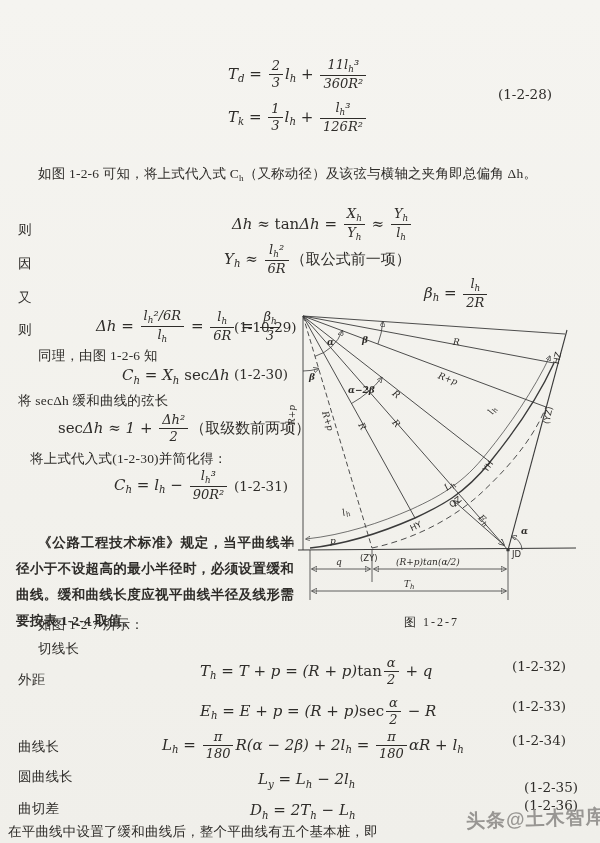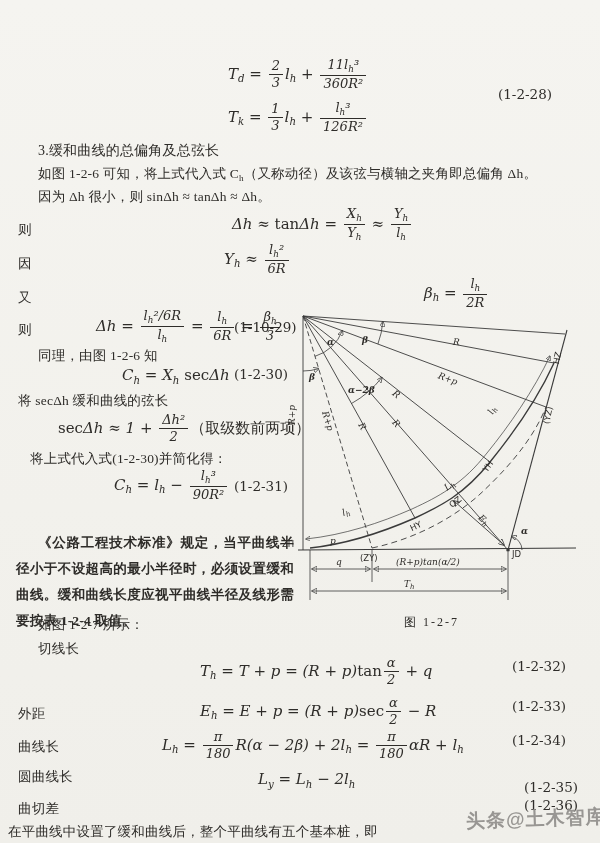--- a/index.html
+++ b/index.html
@@ -26,29 +26,27 @@
 </style>
 </head>
 <body>
 
 <div class="page">
 
   <div class="abs fx" style="left:228px;top:57px">T<sub>d</sub> = <span class="fr"><span class="nu">2</span><span class="de">3</span></span>l<sub>h</sub> + <span class="fr"><span class="nu">11l<sub>h</sub>³</span><span class="de">360R²</span></span></div>
   <div class="abs fx" style="left:228px;top:100px">T<sub>k</sub> = <span class="fr"><span class="nu">1</span><span class="de">3</span></span>l<sub>h</sub> + <span class="fr"><span class="nu">l<sub>h</sub>³</span><span class="de">126R²</span></span></div>
   <div class="abs eqnum" style="left:498px;top:86px">(1-2-28)</div>
 
-  <div class="abs tx hd" style="left:38px;top:142px">3.<span class="rm">缓和曲线的总偏角及总弦长</span></div>
   <div class="abs tx" style="left:38px;top:165px"><span class="rm">如图</span> 1-2-6 <span class="rm">可知，将上式代入式</span> C<sub>h</sub><span class="rm">（又称动径）及该弦与横轴之夹角即总偏角</span> Δh<span class="rm">。</span></div>
-  <div class="abs tx" style="left:38px;top:188px"><span class="rm">因为</span> Δh <span class="rm">很小，则</span> <span class="rm">sin</span>Δh ≈ <span class="rm">tan</span>Δh ≈ Δh<span class="rm">。</span></div>
 
   <div class="abs tx" style="left:18px;top:221px">则</div>
   <div class="abs fx" style="left:232px;top:206px">Δh ≈ <span class="rm">tan</span>Δh = <span class="fr"><span class="nu">X<sub>h</sub></span><span class="de">Y<sub>h</sub></span></span> ≈ <span class="fr"><span class="nu">Y<sub>h</sub></span><span class="de">l<sub>h</sub></span></span></div>
 
   <div class="abs tx" style="left:18px;top:255px">因</div>
-  <div class="abs fx" style="left:224px;top:242px">Y<sub>h</sub> ≈ <span class="fr"><span class="nu">l<sub>h</sub>²</span><span class="de">6R</span></span></div>
+  <div class="abs fx" style="left:224px;top:242px">Y<sub>h</sub> ≈ <span class="fr"><span class="nu">l<sub>h</sub>²</span><span class="de">6R</span></span><span class="rm">（取公式前一项）</span></div>
 
   <div class="abs tx" style="left:18px;top:289px">又</div>
   <div class="abs fx" style="left:424px;top:276px">β<sub>h</sub> = <span class="fr"><span class="nu">l<sub>h</sub></span><span class="de">2R</span></span></div>
 
   <div class="abs tx" style="left:18px;top:321px">则</div>
   <div class="abs fx" style="left:96px;top:308px">Δh = <span class="fr"><span class="nu">l<sub>h</sub>²/6R</span><span class="de">l<sub>h</sub></span></span> = <span class="fr"><span class="nu">l<sub>h</sub></span><span class="de">6R</span></span> = <span class="fr"><span class="nu">β<sub>h</sub></span><span class="de">3</span></span></div>
   <div class="abs eqnum" style="left:234px;top:319px">(1-10-29)</div>
 
   <div class="abs tx" style="left:38px;top:347px"><span class="rm">同理，由图</span> 1-2-6 <span class="rm">知</span></div>
   <div class="abs fx" style="left:122px;top:366px">C<sub>h</sub> = X<sub>h</sub> <span class="rm">sec</span>Δh</div>
@@ -61,33 +59,34 @@
   <div class="abs fx" style="left:114px;top:468px">C<sub>h</sub> = l<sub>h</sub> − <span class="fr"><span class="nu">l<sub>h</sub>³</span><span class="de">90R²</span></span></div>
   <div class="abs eqnum" style="left:234px;top:478px">(1-2-31)</div>
 
   <div class="abs tx para" style="left:16px;top:530px"><span class="rm">《公路工程技术标准》规定，当平曲线半径小于不设超高的最小半径时，必须设置缓和曲线。缓和曲线长度应视平曲线半径及线形需要按表</span> 1-2-4 <span class="rm">取值。</span></div>
   <div class="abs tx" style="left:38px;top:616px"><span class="rm">如图</span> 1-2-7 <span class="rm">所示：</span></div>
   <div class="abs tx" style="left:38px;top:640px"><span class="rm">切线长</span></div>
 
   <div class="abs fx" style="left:200px;top:655px">T<sub>h</sub> = T + p = (R + p)<span class="rm">tan</span><span class="fr"><span class="nu">α</span><span class="de">2</span></span> + q</div>
   <div class="abs eqnum" style="left:512px;top:658px">(1-2-32)</div>
 
-  <div class="abs tx" style="left:18px;top:705px"><span class="rm">外距</span></div>
+  <div class="abs tx" style="left:18px;top:671px"><span class="rm">外距</span></div>
   <div class="abs fx" style="left:200px;top:695px">E<sub>h</sub> = E + p = (R + p)<span class="rm">sec</span><span class="fr"><span class="nu">α</span><span class="de">2</span></span> − R</div>
   <div class="abs eqnum" style="left:512px;top:698px">(1-2-33)</div>
 
   <div class="abs tx" style="left:18px;top:738px"><span class="rm">曲线长</span></div>
   <div class="abs fx" style="left:162px;top:729px">L<sub>h</sub> = <span class="fr"><span class="nu">π</span><span class="de">180</span></span>R(α − 2β) + 2l<sub>h</sub> = <span class="fr"><span class="nu">π</span><span class="de">180</span></span>αR + l<sub>h</sub></div>
   <div class="abs eqnum" style="left:512px;top:732px">(1-2-34)</div>
 
   <div class="abs tx" style="left:18px;top:768px"><span class="rm">圆曲线长</span></div>
   <div class="abs fx" style="left:258px;top:770px">L<sub>y</sub> = L<sub>h</sub> − 2l<sub>h</sub></div>
   <div class="abs eqnum" style="left:524px;top:779px">(1-2-35)</div>
 
   <div class="abs tx" style="left:18px;top:800px"><span class="rm">曲切差</span></div>
+  <div class="abs fx" style="left:250px;top:801px">D<sub>h</sub> = 2T<sub>h</sub> − L<sub>h</sub></div>
   <div class="abs eqnum" style="left:524px;top:797px">(1-2-36)</div>
 
   <div class="abs tx" style="left:8px;top:823px"><span class="rm">在平曲线中设置了缓和曲线后，整个平曲线有五个基本桩，即</span></div>
   <div class="abs watermark" style="left:466px;top:806px">头条@土木智库</div>
 
   <svg class="abs" style="left:278px;top:298px" width="322" height="338" viewBox="0 0 322 338">
     <defs>
       <marker id="ar" viewBox="0 0 8 8" refX="7" refY="4" markerWidth="7" markerHeight="7" orient="auto-start-reverse">
         <path d="M0,0L8,4L0,8z" fill="#3a3a3a" stroke="none"></path>
       </marker>

